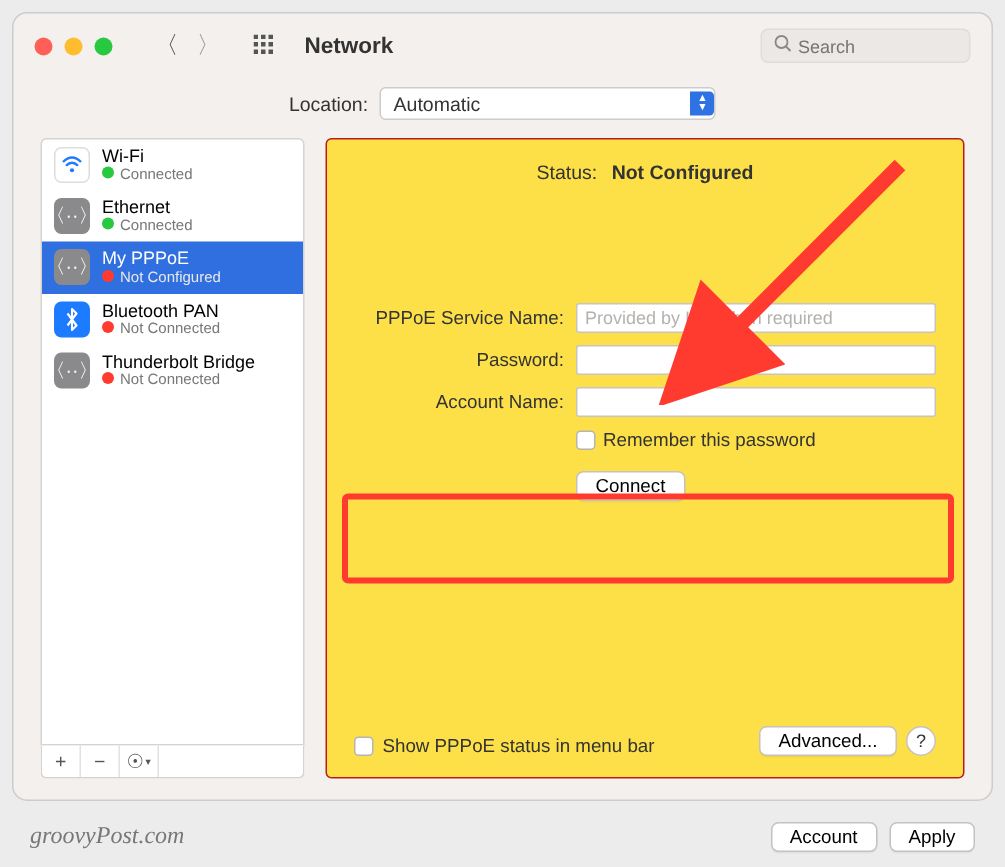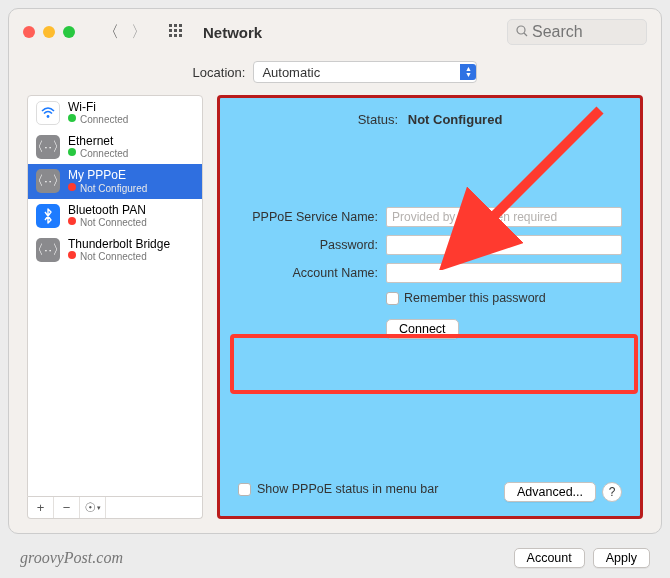--- a/index.html
+++ b/index.html
@@ -7,21 +7,21 @@
 .window { background: #f3f0ed; border: 1px solid #ccc; border-radius: 10px; margin: 8px; height: 526px; display: flex; flex-direction: column; }
 .titlebar { display: flex; align-items: center; padding: 10px 14px; gap: 8px; }
 .traffic { display: flex; gap: 8px; margin-right: 20px; }
 .tl { width: 12px; height: 12px; border-radius: 50%; }
 .navbtns { display: flex; gap: 12px; margin-right: 14px; }
 .navbtn { color: #999; font-size: 16px; cursor: default; }
 .navbtn.active { color: #555; }
 .appsicon svg { display:block; }
 .title { font-weight: 600; font-size: 15px; margin-left: 10px; color: #333; }
 .searchwrap { margin-left: auto; display: flex; align-items: center; background: rgba(0,0,0,0.03); border: 1px solid #ddd; border-radius: 5px; padding: 3px 8px; width: 140px; }
-.searchwrap input { border: none; background: transparent; outline: none; font-size: 16px; width: 100%; color: #15803d; }
+.searchwrap input { border: none; background: transparent; outline: none; font-size: 12px; width: 100%; color: #15803d; }
 .searchicon { color: #888; margin-right: 4px; font-size: 12px; }
 
 .locrow { display: flex; justify-content: center; align-items: center; gap: 8px; padding: 6px 0 12px; font-size: 13px; color: #333; }
 .locselect { position: relative; width: 224px; text-align: center; }
 .locselect .sel { background: #fff; border: 1px solid #ccc; border-radius: 4px; padding: 2px 8px; font-size: 13px; display: flex; align-items: center; justify-content: space-between; height: 22px; }
 .updown { background: #2f72e4; width: 16px; height: 100%; border-radius: 0 3px 3px 0; display: flex; flex-direction: column; align-items: center; justify-content: center; color: #fff; font-size: 7px; line-height: 6px; margin-right: -8px; }
 
 .body { display: flex; flex: 1; padding: 0 18px 14px; gap: 14px; }
 .sidebar { width: 176px; display: flex; flex-direction: column; }
 .svclist { flex: 1; background: #fff; border: 1px solid #d6d2cf; border-radius: 4px 4px 0 0; overflow: hidden; }
@@ -33,32 +33,32 @@
 .svcicon.blue { background: #1d7bff; color: #fff; }
 .svctext { display: flex; flex-direction: column; line-height: 1.1; }
 .svcname { font-size: 12px; }
 .svcstatus { font-size: 10px; display: flex; align-items: flex-start; gap: 4px; }
 .dot { width: 8px; height: 8px; border-radius: 50%; display: inline-block; }
 .svc.sel .svcstatus { color: #e8e8e8; }
 .svc:not(.sel) .svcstatus { color: #777; }
 .sidebtns { display: flex; background: #fff; border: 1px solid #d6d2cf; border-top: none; border-radius: 0 0 4px 4px; height: 22px; }
 .sbtn { width: 26px; border-right: 1px solid #e3e0dd; display: flex; align-items: center; justify-content: center; font-size: 13px; color: #555; }
 
-.main { flex: 1; background: #7dd3fc; border: 3px solid #b91c1c; border-radius: 4px; padding: 14px 18px; display: flex; flex-direction: column; font-size: 13px; color: #333; position: relative; }
+.main { flex: 1; background: #fde047; border: 1px solid #b91c1c; border-radius: 4px; padding: 14px 18px; display: flex; flex-direction: column; font-size: 13px; color: #333; position: relative; }
 .statusrow { text-align: center; margin-bottom: 80px; }
 .statusrow .lbl { color: #333; margin-right: 6px; }
 .statusrow .val { font-weight: 600; }
 .formrow { display: flex; align-items: center; margin-bottom: 8px; gap: 8px; }
 .formrow label { width: 140px; text-align: right; font-size: 12.5px; color: #333; }
 .formrow input[type=text], .formrow input[type=password] { flex: 1; height: 20px; border: 1px solid #c8c4c1; border-radius: 2px; padding: 0 5px; font-size: 12px; background: #fff; }
 .formrow input::placeholder { color: #b5b1ae; }
 .chkrow { margin-left: 148px; display: flex; align-items: center; gap: 5px; font-size: 12.5px; margin-bottom: 14px; }
 .connectrow { margin-left: 148px; }
 .btn { background: #fff; border: 1px solid #c6c2bf; border-radius: 5px; padding: 2px 12px; font-size: 12.5px; cursor: default; box-shadow: 0 1px 0 rgba(0,0,0,0.05); }
-.mainfoot { margin-top: auto; display: flex; align-items: flex-start; justify-content: space-between; }
+.mainfoot { margin-top: auto; display: flex; align-items: flex-end; justify-content: space-between; }
 .mainfoot .left { display: flex; align-items: center; gap: 6px; font-size: 12.5px; }
 .mainfoot .right { display: flex; gap: 6px; }
 .helpbtn { width: 20px; height: 20px; border-radius: 50%; border: 1px solid #c6c2bf; background: #fff; display: flex; align-items: center; justify-content: center; font-size: 12px; }
 
 .hlbox { position: absolute; border: 4px solid #ff3a2f; border-radius: 4px; pointer-events: none; }
 .arrow { position: absolute; pointer-events: none; }
 
 .footer { display: flex; align-items: center; padding: 6px 20px; }
 .brand { font-family: Georgia, serif; font-style: italic; color: #777; font-size: 16px; }
 .footbtns { margin-left: auto; display: flex; gap: 8px; }

